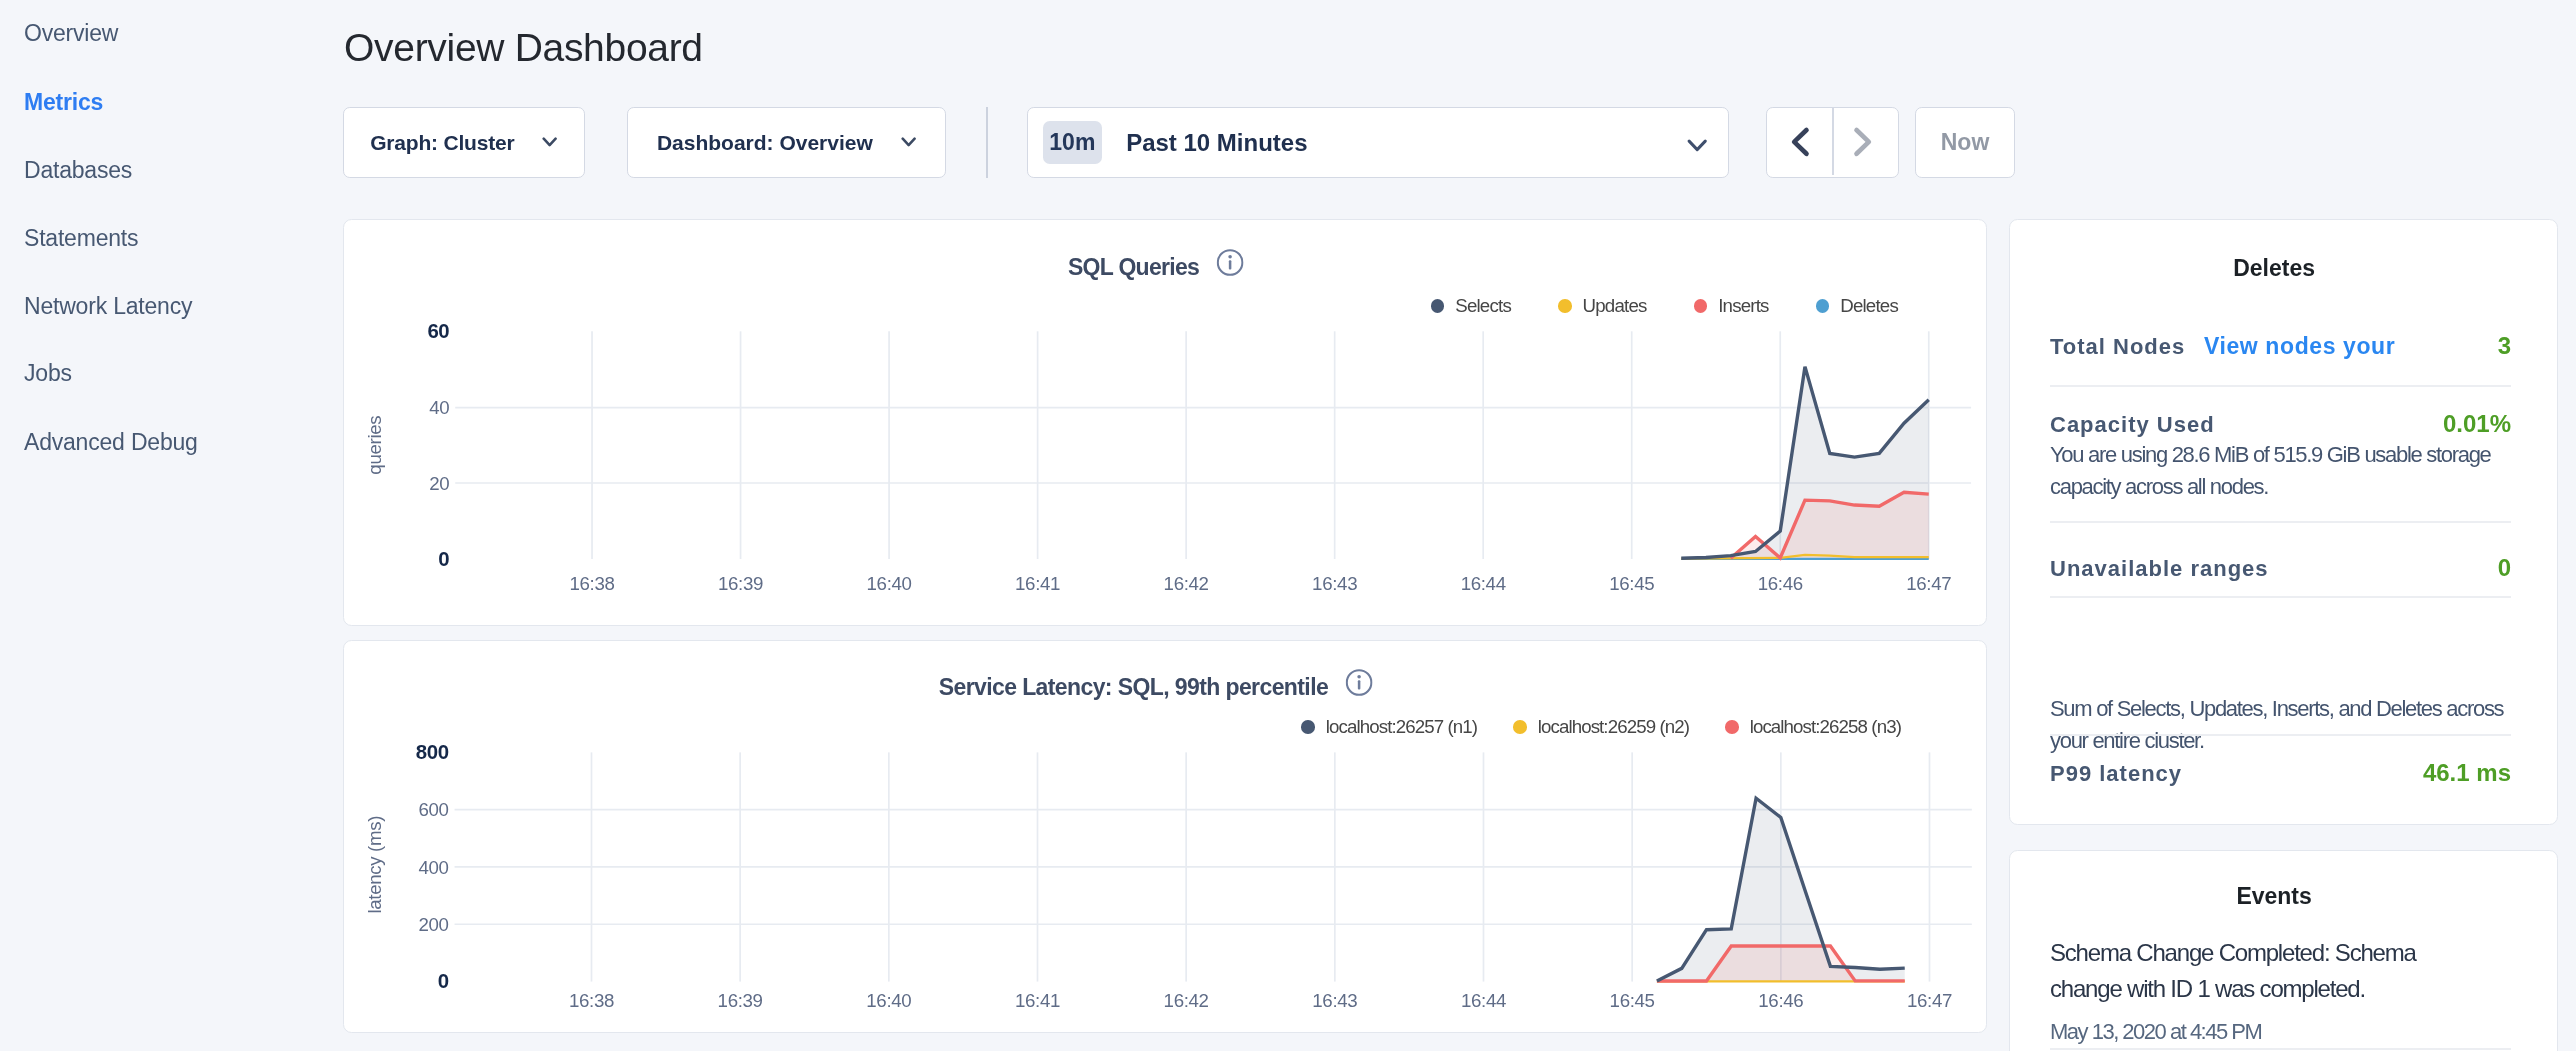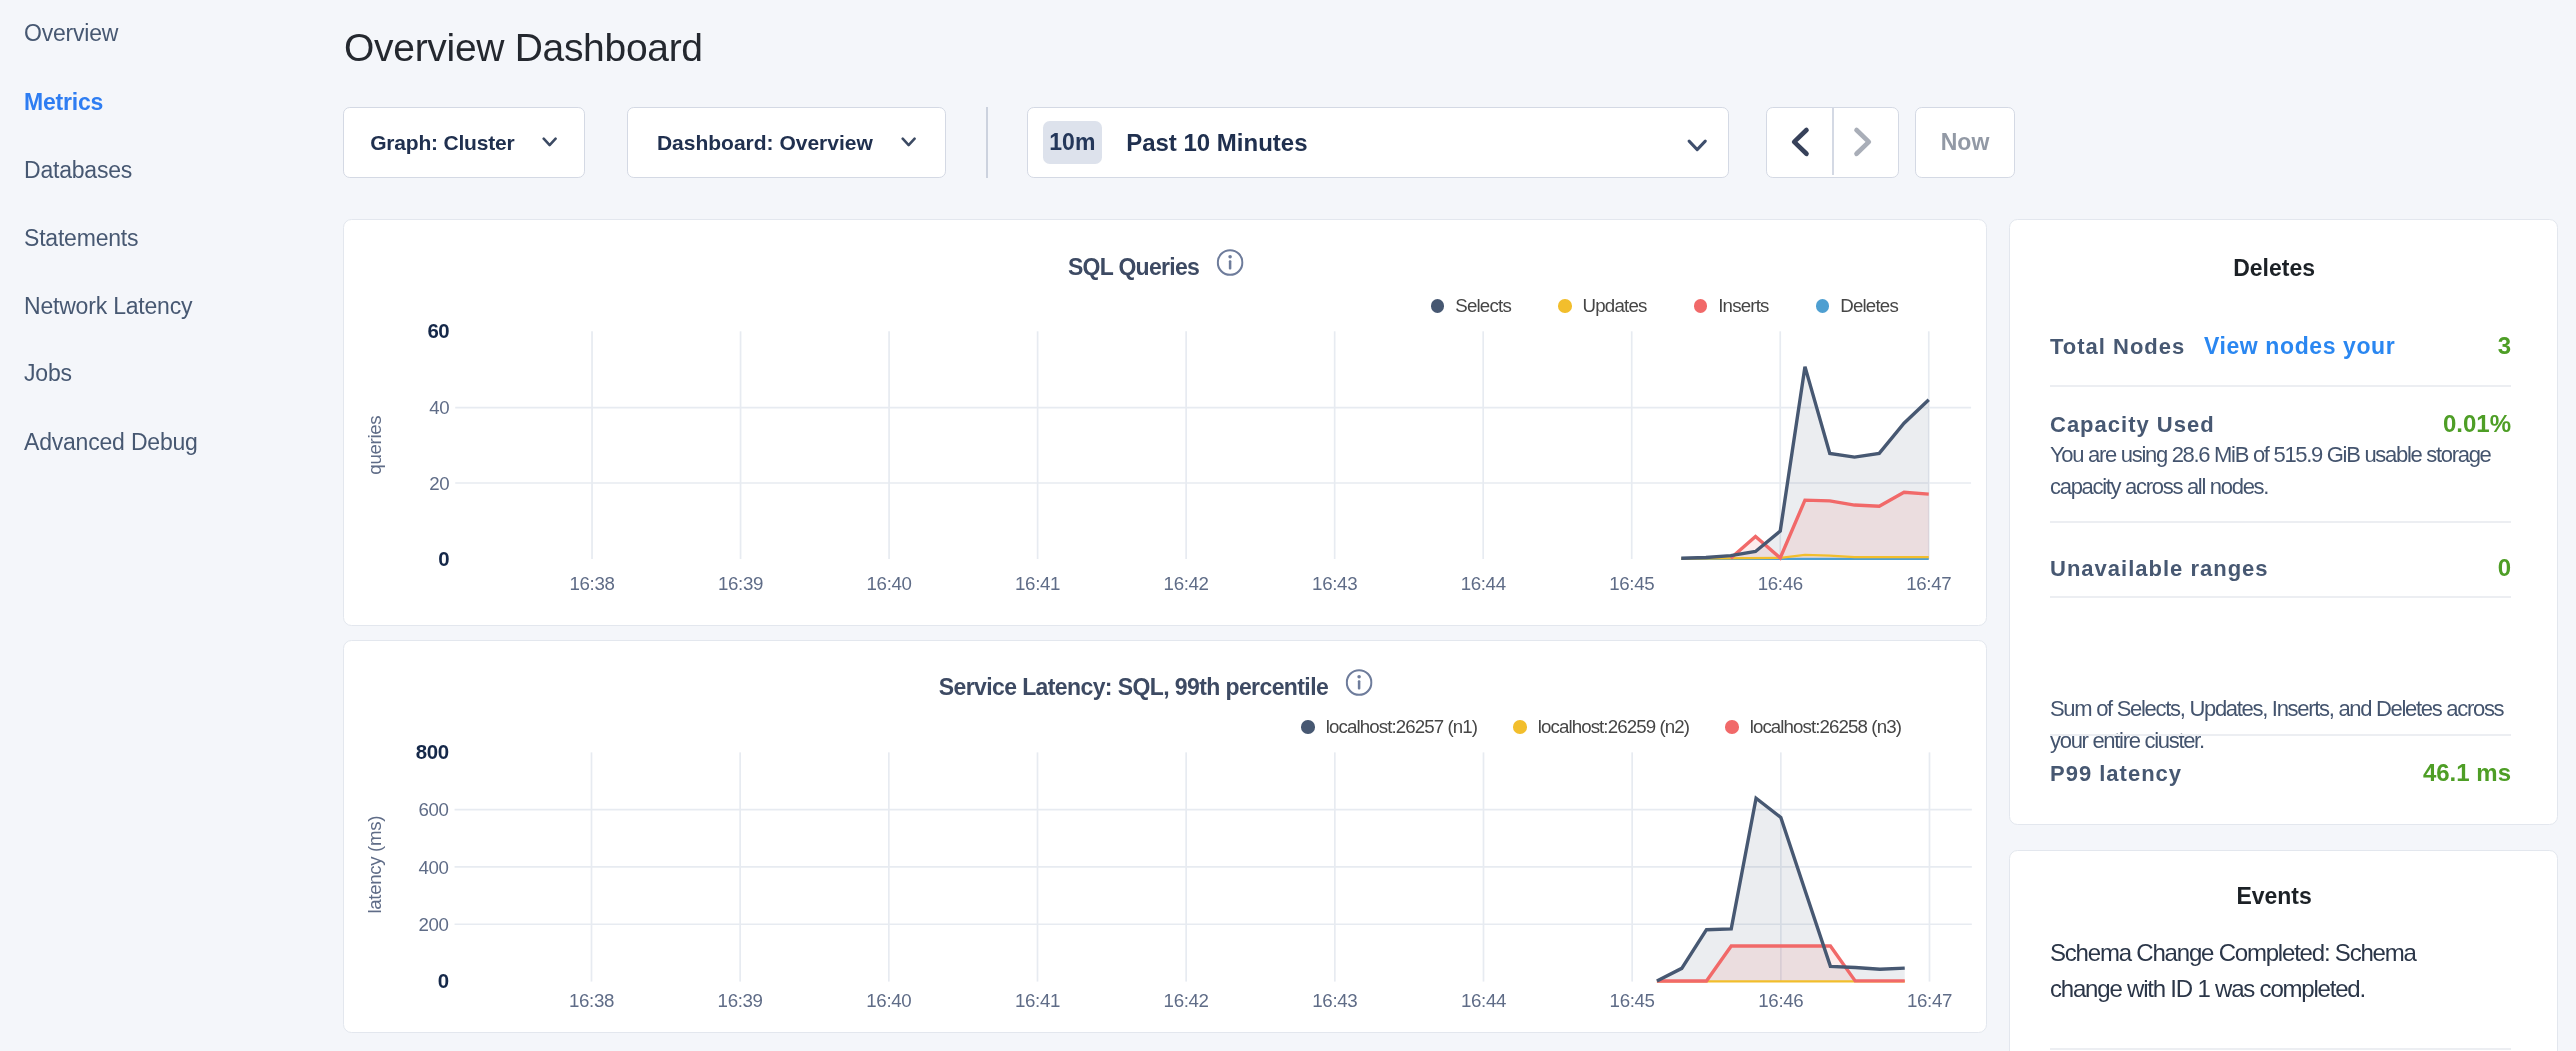--- a/index.html
+++ b/index.html
@@ -192,15 +192,16 @@
   <div class="sdiv" style="top:514px;"></div>
   <div class="srow" style="top:539px;">
       <span class="shead">P99 latency</span>
       <span class="sval">46.1 ms</span>
     </div>
 </div>
 
 <div class="card" style="left:2009px; top:850px; width:549px; height:340px;">
   <div class="ct" style="top:32px; color:#1c2126; letter-spacing:0;">Events</div>
   <div class="sdesc" style="top:84px; color:#2b3648; font-size:24px; letter-spacing:-1.2px; line-height:36px;">Schema Change Completed: Schema<br>change with ID 1 was completed.</div>
+  <div class="sdesc" style="top:165px; color:#56677f; font-size:22px; letter-spacing:-1.5px;">May 13, 2020 at 4:45 PM</div>
   <div class="sdiv" style="top:197px;"></div>
 </div>
 
 
 </body></html>

